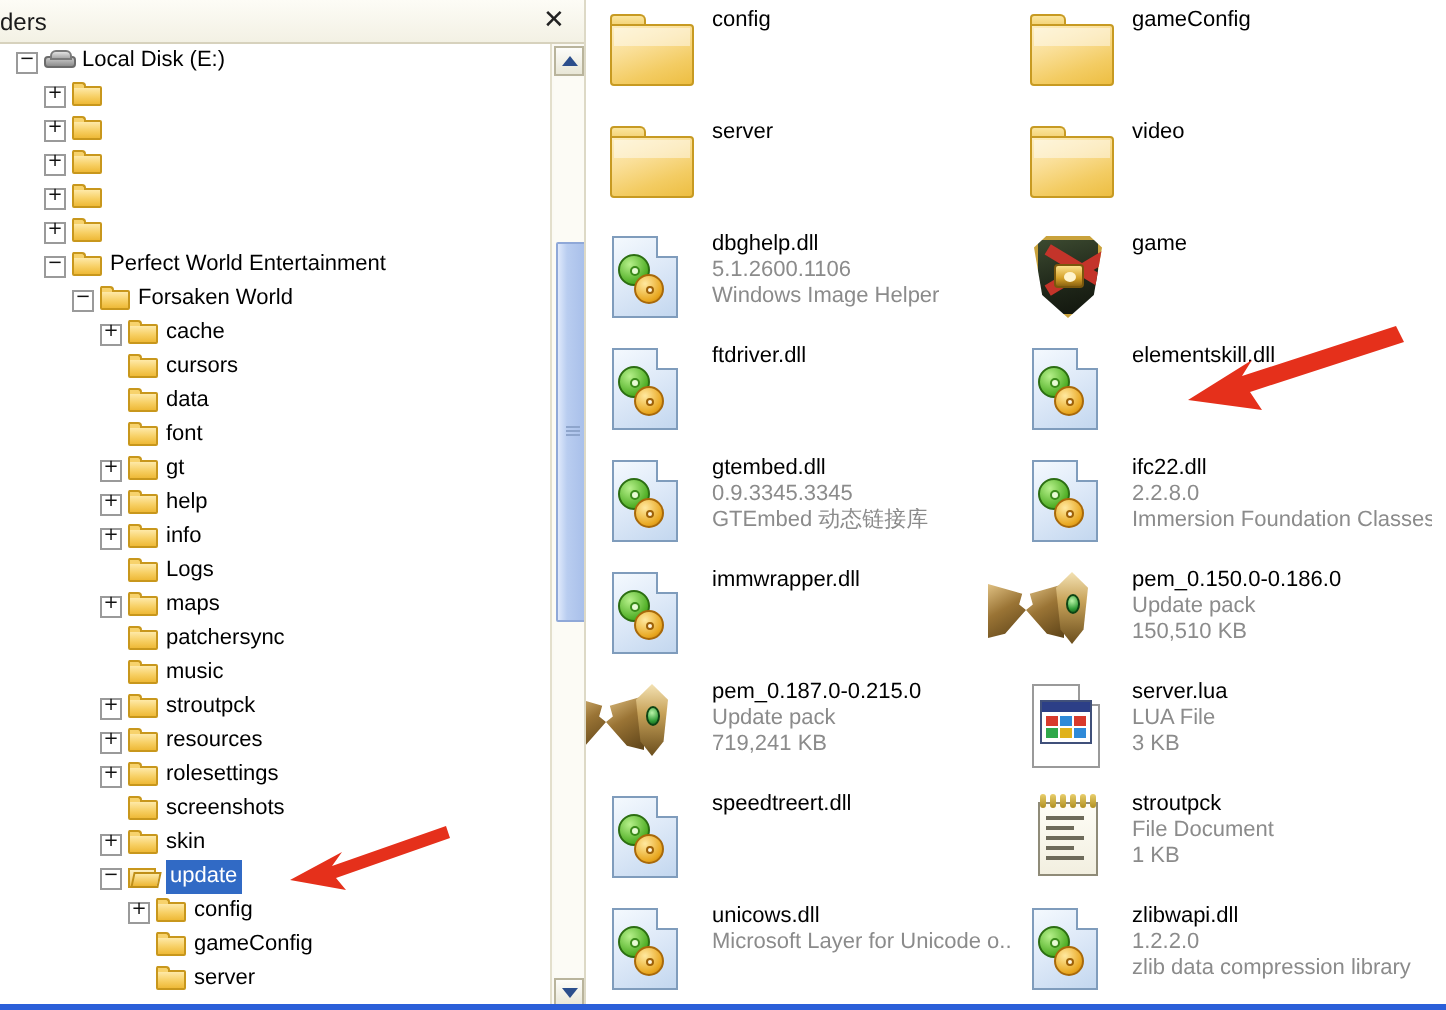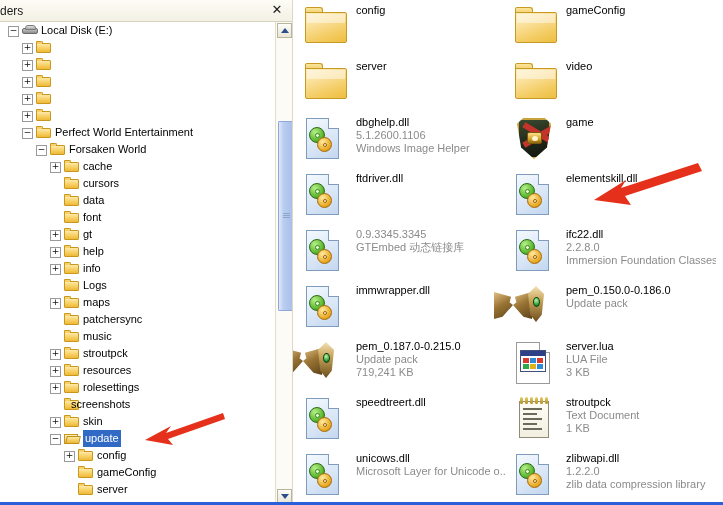--- a/index.html
+++ b/index.html
@@ -274,21 +274,21 @@
           <span class="ico" style="left: 64px;"><span class="fold"></span></span>
           <span class="lbl" style="left: 83px;">resources</span>
         </div>
         <div class="trow">
           <span class="exp" style="left: 50px;">+</span>
           <span class="ico" style="left: 64px;"><span class="fold"></span></span>
           <span class="lbl" style="left: 83px;">rolesettings</span>
         </div>
         <div class="trow">
           <span class="ico" style="left: 64px;"><span class="fold"></span></span>
-          <span class="lbl" style="left: 71px;">screenshots</span>
+          <span class="lbl" style="left: 83px;">screenshots</span>
         </div>
         <div class="trow">
           <span class="exp" style="left: 50px;">+</span>
           <span class="ico" style="left: 64px;"><span class="fold"></span></span>
           <span class="lbl" style="left: 83px;">skin</span>
         </div>
         <div class="trow">
           <span class="exp" style="left: 50px;">−</span>
           <span class="ico" style="left: 64px;"><span class="foldo"></span></span>
           <span class="lbl sel" style="left: 83px;">update</span>
@@ -353,20 +353,21 @@
         </div>
         <div class="fitem">
           <span class="ficon"><span class="dllico"><span class="pg"></span><span class="fold-c"></span><span class="g1"></span><span class="g2"></span></span></span>
           <span class="ftext">
             <div class="fname">ftdriver.dll</div>
           </span>
         </div>
         <div class="fitem">
           <span class="ficon"><span class="dllico"><span class="pg"></span><span class="fold-c"></span><span class="g1"></span><span class="g2"></span></span></span>
           <span class="ftext">
+            <div class="fname">gtembed.dll</div>
             <div class="fmeta">0.9.3345.3345</div>
             <div class="fmeta">GTEmbed 动态链接库</div>
           </span>
         </div>
         <div class="fitem">
           <span class="ficon"><span class="dllico"><span class="pg"></span><span class="fold-c"></span><span class="g1"></span><span class="g2"></span></span></span>
           <span class="ftext">
             <div class="fname">immwrapper.dll</div>
           </span>
         </div>
@@ -426,20 +427,21 @@
             <div class="fname">ifc22.dll</div>
             <div class="fmeta">2.2.8.0</div>
             <div class="fmeta">Immersion Foundation Classes</div>
           </span>
         </div>
         <div class="fitem">
           <span class="ficon"><span class="emblem"><span class="wingL"></span><span class="wingR"></span><span class="core"></span><span class="gem"></span></span></span>
           <span class="ftext">
             <div class="fname">pem_0.150.0-0.186.0</div>
             <div class="fmeta">Update pack</div>
+            <div class="fmeta">150,510 KB</div>
           </span>
         </div>
         <div class="fitem">
           <span class="ficon"><span class="luaico"><span class="pg"></span><span class="fold-c"></span><span class="win">
                 <span class="tb"></span>
                 <span class="cells">
                   <i style="background:#d83a2c"></i>
                   <i style="background:#2f8ad8"></i>
                   <i style="background:#d83a2c"></i>
                   <i style="background:#2fa84a"></i>
@@ -457,21 +459,21 @@
           <span class="ficon"><span class="noteico"><span class="pad"></span><span class="spiral">
                 <i></i>
                 <i></i>
                 <i></i>
                 <i></i>
                 <i></i>
                 <i></i>
               </span><span class="line" style="top:12px;width:19px"></span><span class="line" style="top:17px;width:14px"></span><span class="line" style="top:22px;width:19px"></span><span class="line" style="top:27px;width:14px"></span><span class="line" style="top:32px;width:19px"></span></span></span>
           <span class="ftext">
             <div class="fname">stroutpck</div>
-            <div class="fmeta">Text Document</div>
+            <div class="fmeta">File Document</div>
             <div class="fmeta">1 KB</div>
           </span>
         </div>
         <div class="fitem">
           <span class="ficon"><span class="dllico"><span class="pg"></span><span class="fold-c"></span><span class="g1"></span><span class="g2"></span></span></span>
           <span class="ftext">
             <div class="fname">zlibwapi.dll</div>
             <div class="fmeta">1.2.2.0</div>
             <div class="fmeta">zlib data compression library</div>
           </span>

